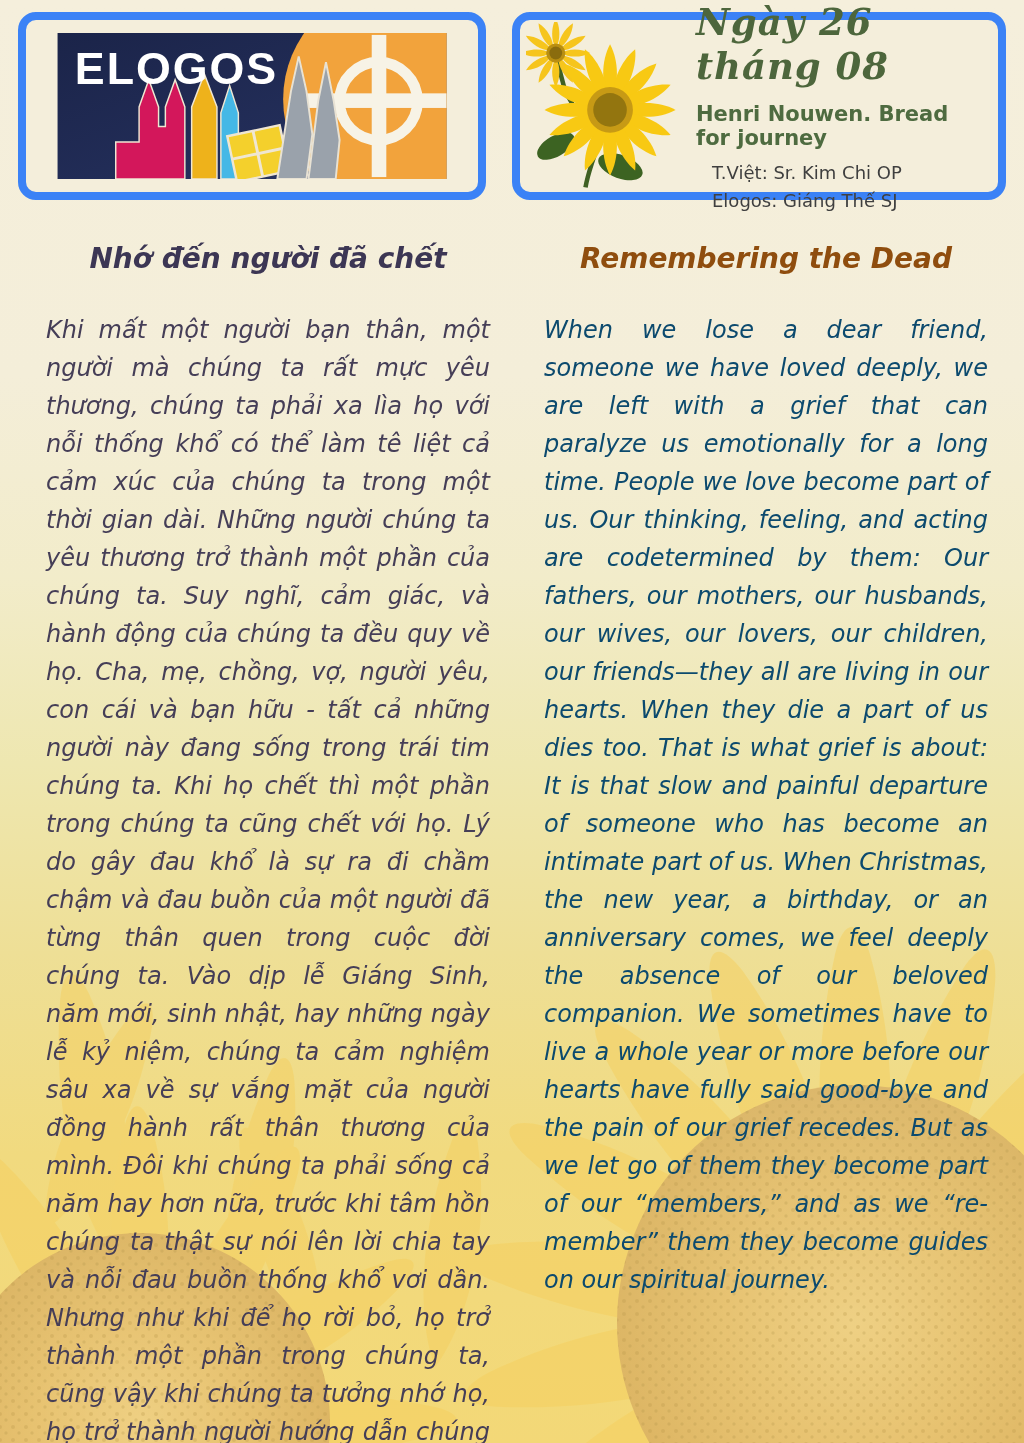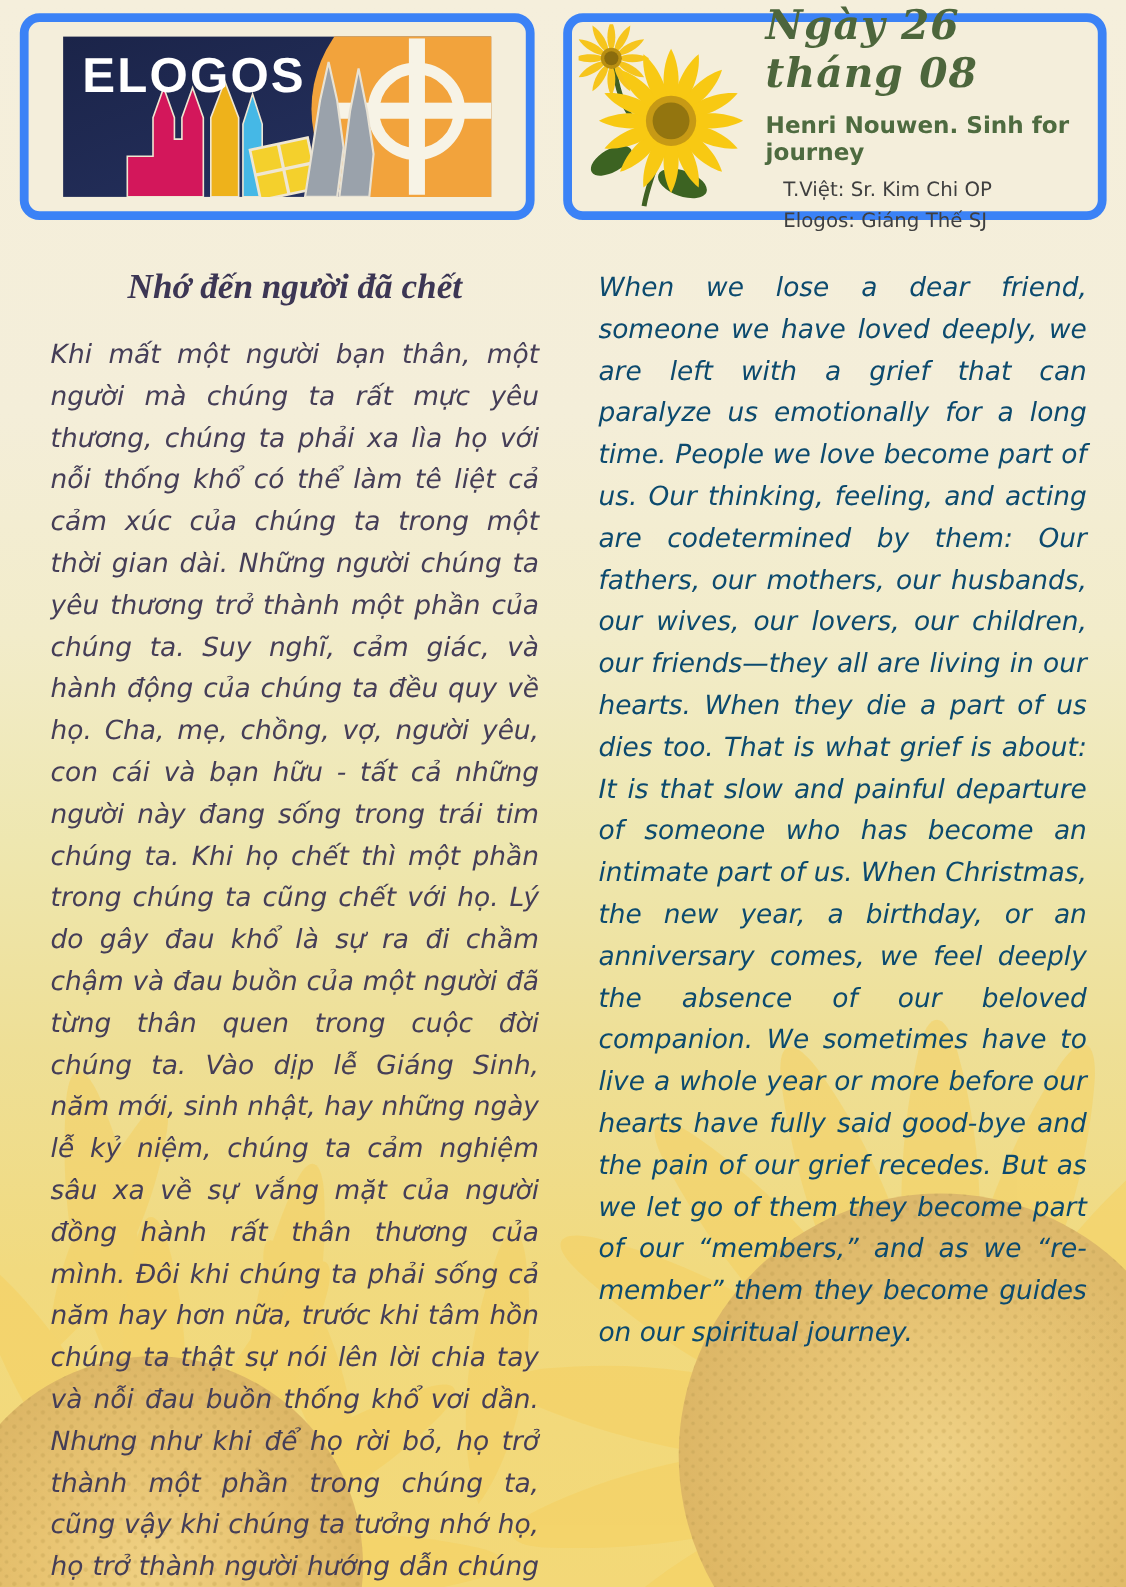--- a/index.html
+++ b/index.html
@@ -29,23 +29,22 @@
     font-style:italic;font-weight:bold;font-size:37px;color:#4d663c;
     margin:2px 0 14px 0;letter-spacing:1px;
   }
   .attribution{font-size:21px;font-weight:bold;color:#4e6b40;margin-bottom:9px;}
   .credit{font-size:18px;color:#3f3f3f;line-height:1.55;margin-left:16px;}
 
   
   .main{display:flex;gap:54px;padding:42px 36px 0 46px;}
   .col{width:448px;}
   .col-title{
-    text-align:center;font-style:italic;font-weight:bold;font-size:32px;
-    margin:0 0 24px 0;
-    font-family:Liberation Serif, serif;
+    text-align:center;font-style:italic;font-weight:bold;font-size:28px;
+    margin:0 0 36px 0;
   }
   .col.vi .col-title{color:#3c3654;}
   .col.en .col-title{color:#8f4d0e;}
   .col-body{
     font-style:italic;font-size:24px;line-height:38px;
     text-align:justify;text-justify:inter-word;margin:0;
   }
   .col.vi .col-body{color:#453e57;}
   .col.en .col-body{color:#0c4a6e;}
 </style>
@@ -205,32 +204,33 @@
               <use href="#hp" transform="rotate(292.5)"></use>
             <use href="#hp" transform="rotate(315)"></use>
               <use href="#hp" transform="rotate(337.5)"></use>
           </g>
           <circle r="15" fill="#c79a15"></circle>
             <circle r="11" fill="#93750f"></circle>
         </g>
       </svg>
       <div class="date-block">
         <div class="date-text">Ngày 26 tháng 08</div>
-        <div class="attribution">Henri Nouwen. Sinh for journey</div>
+        <div class="attribution">Henri Nouwen. Bread for journey</div>
         <div class="credit">T.Việt: Sr. Kim Chi OP</div>
         <div class="credit">Elogos: Giáng Thế SJ</div>
       </div>
     </div>
   </div>
 
   <div class="main">
 
     <div class="col vi">
       <h2 class="col-title">Nhớ đến người đã chết</h2>
       <p class="col-body">Khi mất một người bạn thân, một người mà chúng ta rất mực yêu thương, chúng ta phải xa lìa họ với nỗi thống khổ có thể làm tê liệt cả cảm xúc của chúng ta trong một thời gian dài.  Những người chúng ta yêu thương trở thành một phần của chúng ta.  Suy nghĩ, cảm giác, và hành động của chúng ta đều quy về họ.  Cha, mẹ, chồng, vợ, người yêu, con cái và bạn hữu - tất cả những người này đang sống trong trái tim chúng ta.  Khi họ chết thì một phần trong chúng ta cũng chết với họ.  Lý do gây đau khổ là sự ra đi chầm chậm và đau buồn của một người đã từng thân quen trong cuộc đời chúng ta.  Vào dịp lễ Giáng Sinh, năm mới, sinh nhật, hay những ngày lễ kỷ niệm, chúng ta cảm nghiệm sâu xa về sự vắng mặt của người đồng hành rất thân thương của mình.  Đôi khi chúng ta phải sống cả năm hay hơn nữa, trước khi tâm hồn chúng ta thật sự nói lên lời chia tay và nỗi đau buồn thống khổ vơi dần.  Nhưng như khi để họ rời bỏ, họ trở thành một phần trong chúng ta, cũng vậy khi chúng ta tưởng nhớ họ, họ trở thành người hướng dẫn chúng ta trong hành trình thiêng liêng.</p>
     </div>
 
     <div class="col en">
+      <h2 class="col-title">Remembering the Dead</h2>
       <p class="col-body">When we lose a dear friend, someone we have loved deeply, we are left with a grief that can paralyze us emotionally for a long time. People we love become part of us. Our thinking, feeling, and acting are codetermined by them: Our fathers, our mothers, our husbands, our wives, our lovers, our children, our friends—they all are living in our hearts. When they die a part of us dies too. That is what grief is about: It is that slow and painful departure of someone who has become an intimate part of us. When Christmas, the new year, a birthday, or an anniversary comes, we feel deeply the absence of our beloved companion. We sometimes have to live a whole year or more before our hearts have fully said good-bye and the pain of our grief recedes. But as we let go of them they become part of our “members,” and as we “re-member” them they become guides on our spiritual journey.</p>
     </div>
 
   </div>
 </div>
 
 </body></html>

